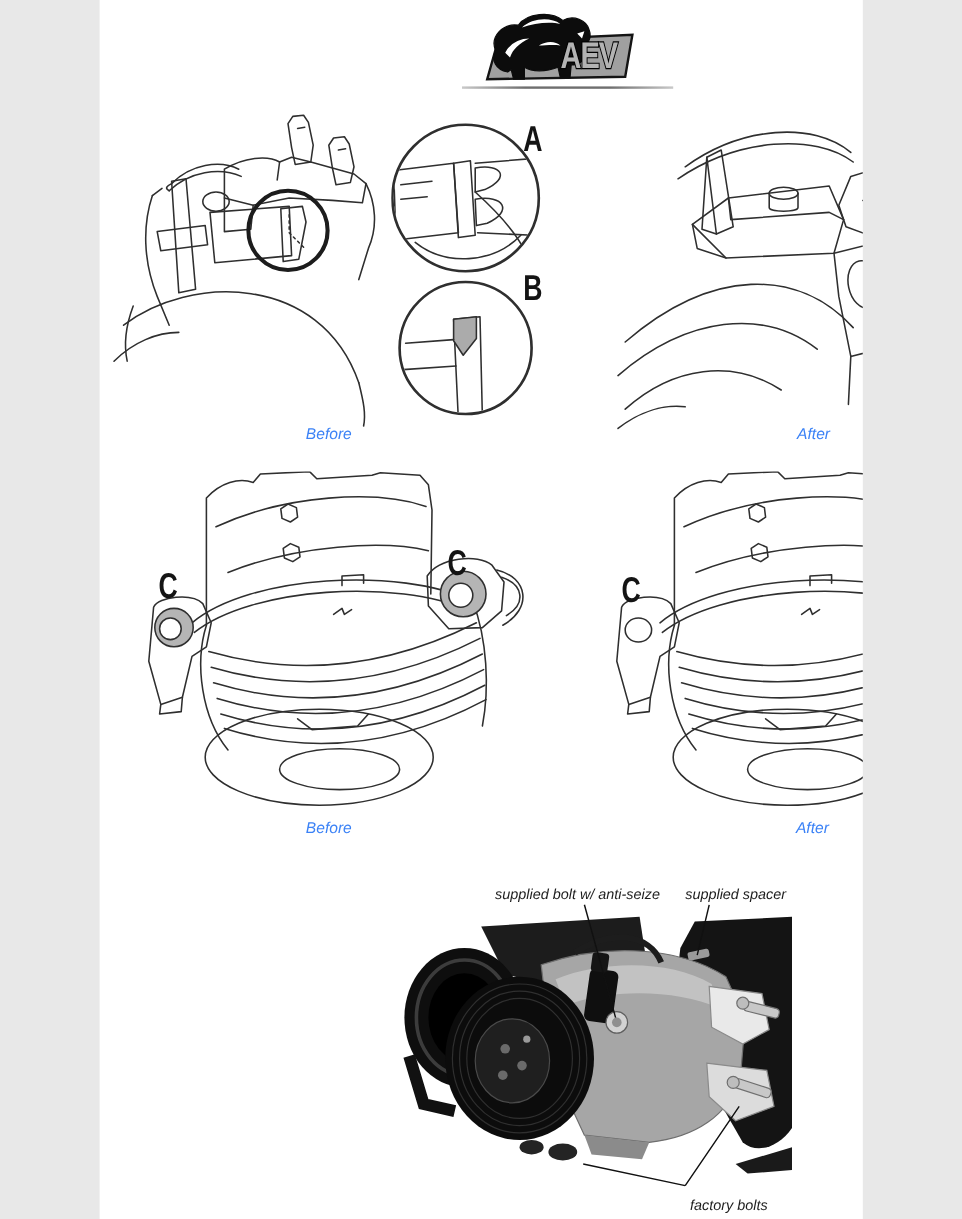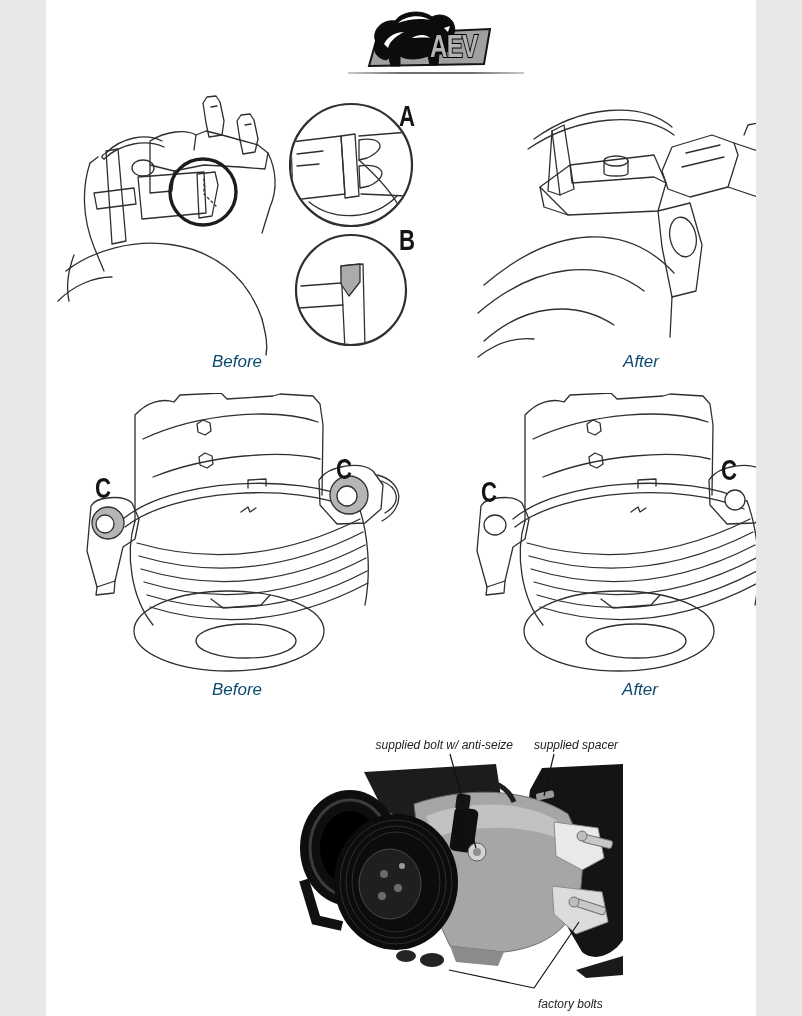--- a/index.html
+++ b/index.html
@@ -1,24 +1,24 @@
 <!DOCTYPE html>
 <html><head>
 <meta charset="utf-8">
 <style>
   html,body { margin:0; padding:0; background:#e8e8e8; }
   .page {
-    position:relative; width:710px; height:1016px; margin:0 auto;
+    position:relative; width:636px; height:1016px; margin:0 auto;
     background:#ffffff; overflow:hidden;
     font-family:"Liberation Sans", sans-serif;
   }
   .abs { position:absolute; }
   .caption {
     position:absolute; width:110px; text-align:center;
-    font-style:italic; font-size:17px; color:#0c4a6e; line-height:20px;
+    font-style:italic; font-size:13px; color:#3b82f6; line-height:20px;
   }
   .photo-label { font-style:italic; font-size:12px; fill:#1d1d1d; }
   svg { display:block; }
   .la { fill:none; stroke:#2f2f2f; stroke-width:1.3; stroke-linecap:round; stroke-linejoin:round; }
   .marker {
     font-family:"Liberation Sans", sans-serif; font-weight:bold;
     font-size:30px; fill:#141414;
   }
   .logo-text {
     font-family:"Liberation Sans", sans-serif; font-weight:bold; font-size:31px;

